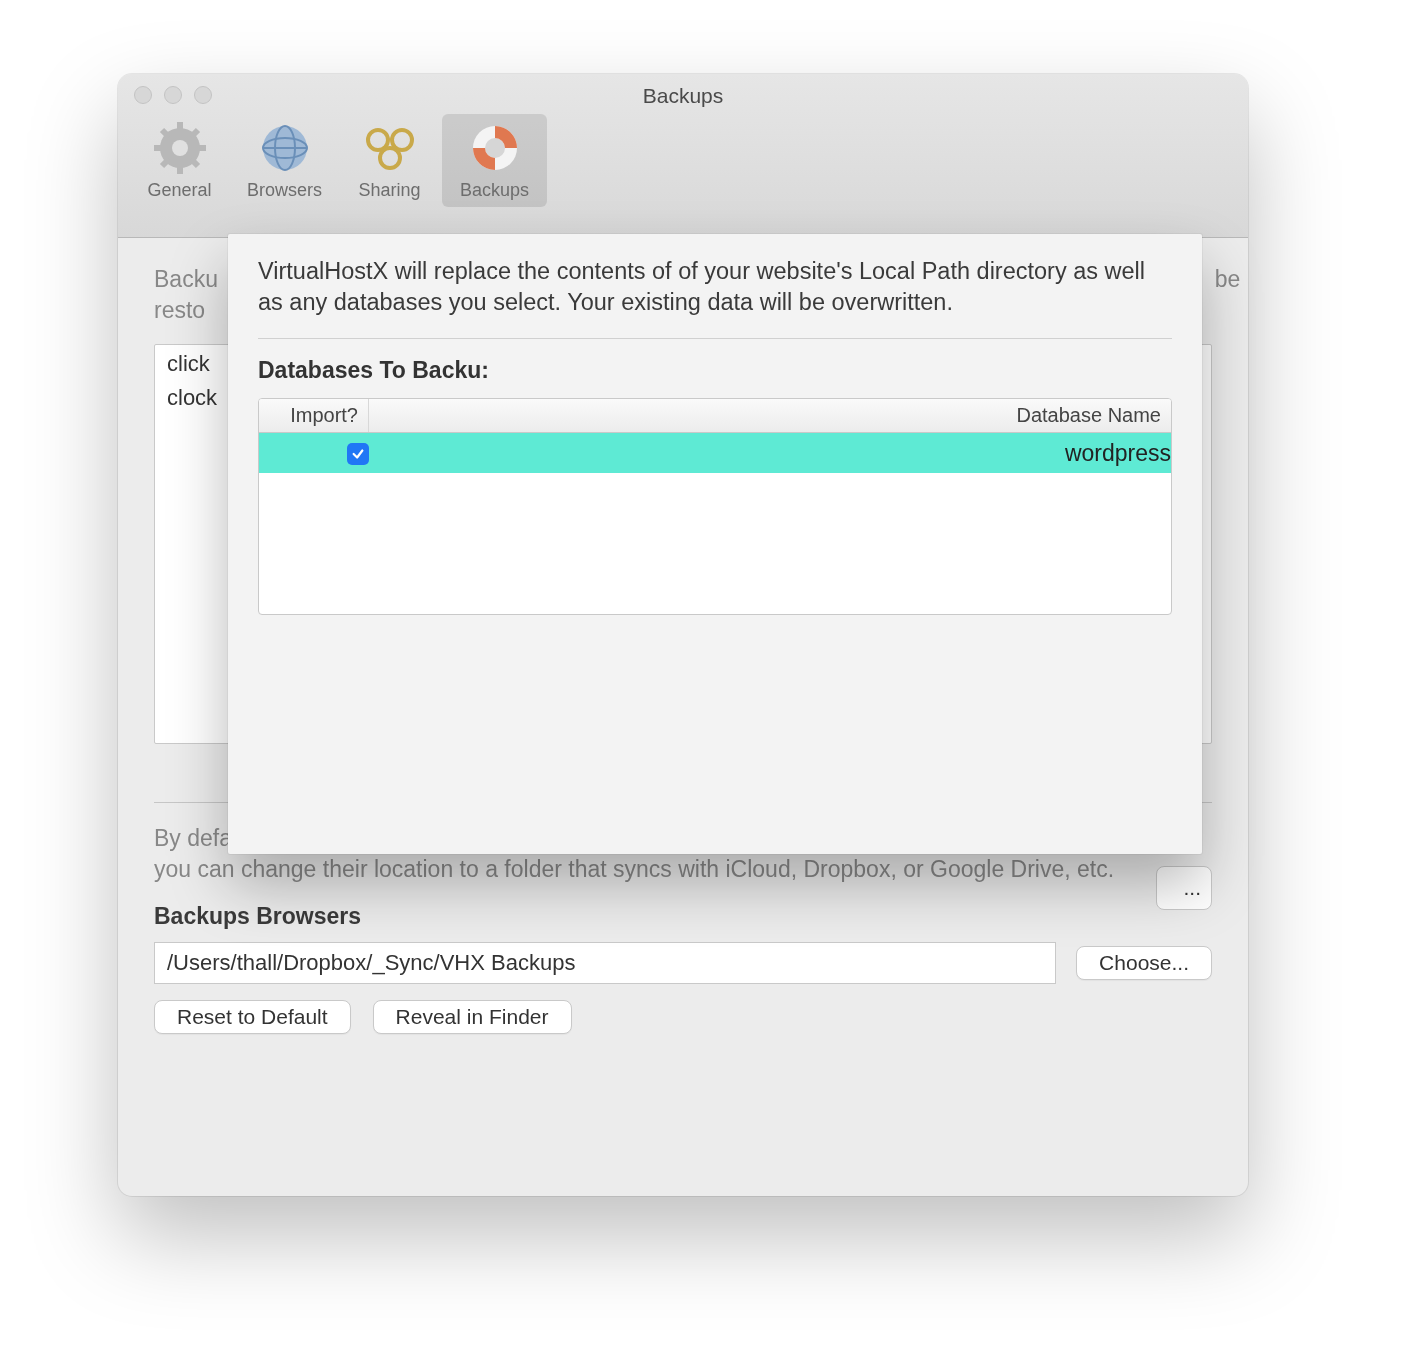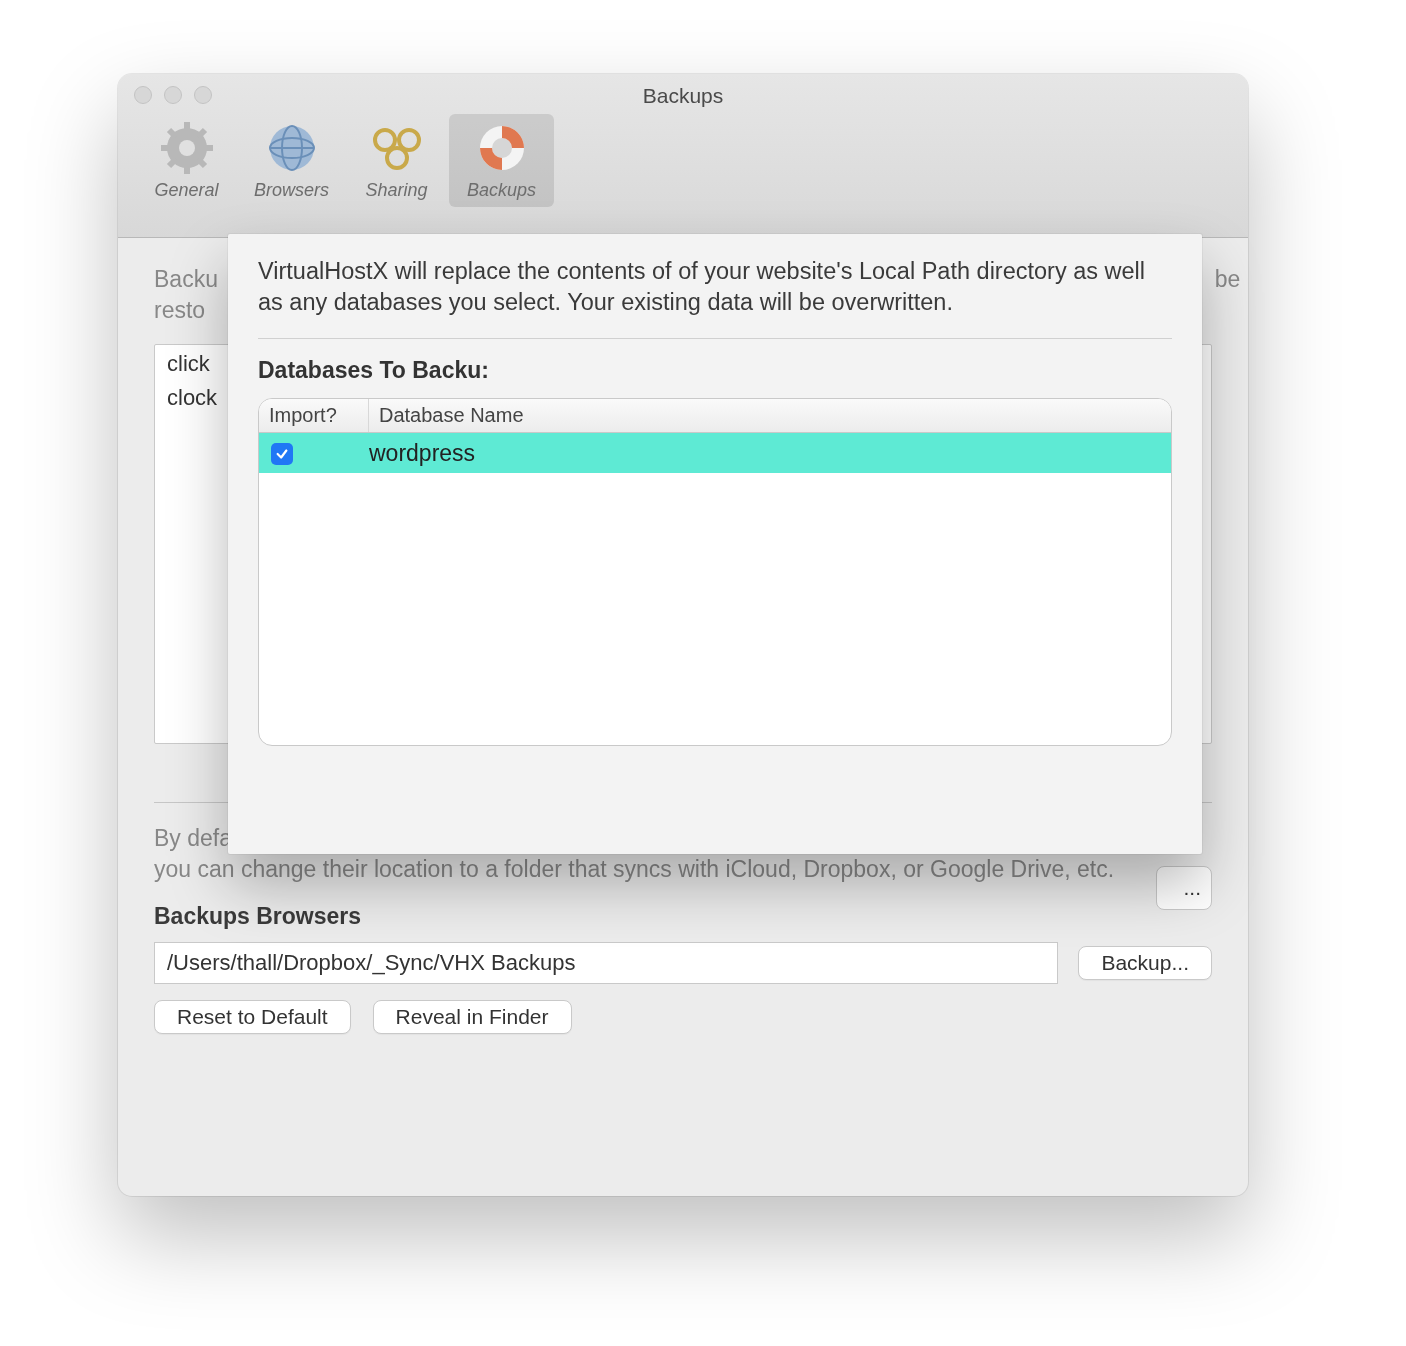--- a/index.html
+++ b/index.html
@@ -43,24 +43,23 @@
   .win-title {
     position: absolute;
     left: 0; right: 0; top: 10px;
     text-align: center;
     font-size: 21px;
     color: #4a4a4a;
     font-weight: 500;
   }
   .toolbar {
     position: absolute;
-    left: 16px;
+    left: 9px;
     top: 40px;
     display: flex;
-    font-style: italic;
   }
   .tool-item {
     width: 105px;
     text-align: center;
     padding: 8px 0 6px 0;
     font-size: 18px;
     color: #6d6d6d;
     border-radius: 6px;
   }
   .tool-item.active {
@@ -161,24 +160,25 @@
   }
   .sheet-heading {
     font-size: 23px;
     font-weight: 700;
     color: #333;
     margin-bottom: 14px;
   }
   .db-table {
     border: 1px solid #c9c9c9;
     background: #fff;
-    height: 348px;
-    border-radius: 14px;
+    height: 217px;
+    border-radius: 4px;
     overflow: hidden;
     margin-bottom: 28px;
+    text-align: right;
   }
   .db-head {
     display: flex;
     background: linear-gradient(#fafafa,#ececec);
     border-bottom: 1px solid #c9c9c9;
     font-size: 20px;
     color: #444;
   }
   .db-head .c1 { width: 110px; padding: 5px 10px; border-right: 1px solid #d8d8d8; }
   .db-head .c2 { flex: 1; padding: 5px 10px; }
@@ -298,21 +298,21 @@
     </div>
 
     <hr class="divider" style="margin-top:58px;">
 
     <div class="bg-text">By default, your backups are stored locally only on your Mac. However, to enable extra awesomeness, you can change their location to a folder that syncs with iCloud, Dropbox, or Google Drive, etc.</div>
 
     <div class="section-label">Backups Browsers</div>
 
     <div class="path-row">
       <div class="path-input">/Users/thall/Dropbox/_Sync/VHX Backups</div>
-      <button class="btn">Backup...</button>
+      <button class="btn">Choose...</button>
     </div>
 
     <div class="btn-row-left">
       <button class="btn">Reset to Default</button>
       <button class="btn">Reveal in Finder</button>
     </div>
   </div>
 
   <div class="peek-btn">...</div>
 

